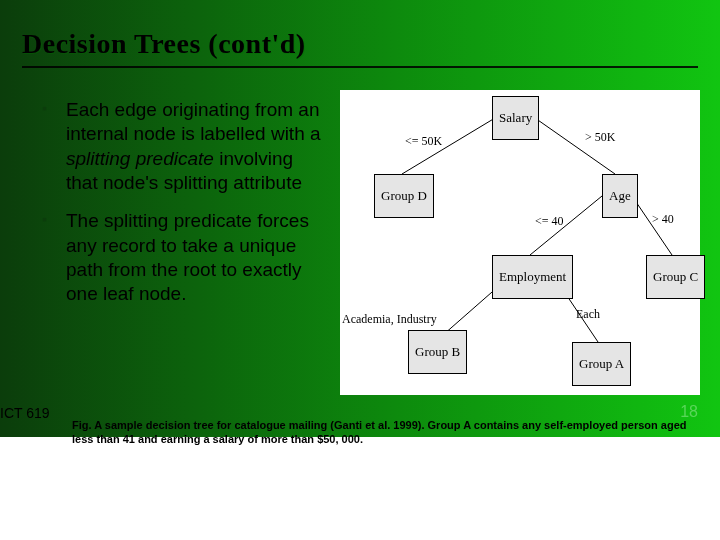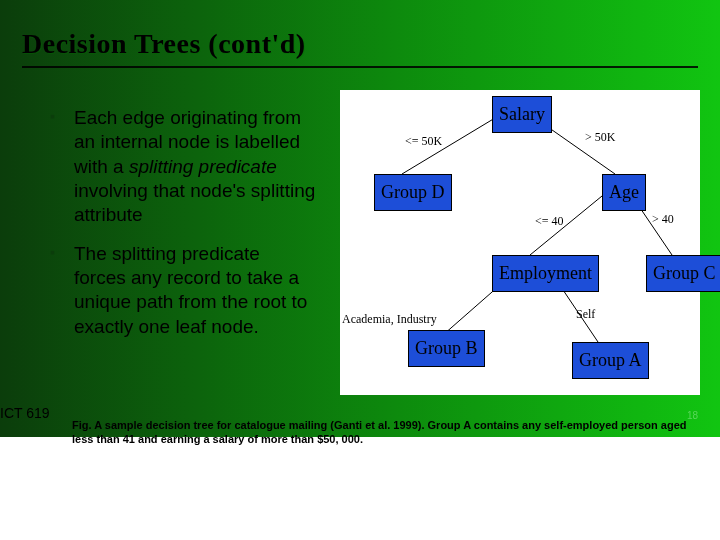--- a/index.html
+++ b/index.html
@@ -1,31 +1,31 @@
 <!DOCTYPE html>
 <html><head>
 <meta charset="utf-8">
 <style>
   html,body{margin:0;padding:0;width:720px;height:540px;overflow:hidden;font-family:Arial,Helvetica,sans-serif}
   .slide{width:720px;height:437px;background:linear-gradient(to right,#0b3d0b 0%,#0d8a0d 55%,#11c511 100%);position:relative;color:#000}
   .title{color:#000;font-weight:900;font-size:28px;padding:28px 0 0 22px;text-shadow:1px 1px 0 rgba(0,110,0,.35);letter-spacing:.5px;font-family:Georgia,'Times New Roman',serif}
   .title-rule{height:2px;background:#000;margin:6px 22px 0 22px;opacity:.85}
   .body{display:flex;padding:22px 12px 0 24px;gap:8px}
   .bullets{width:308px}
-  .bullets ul{list-style:none;margin:16px;padding:0}
+  .bullets ul{list-style:none;margin:8px;padding:0}
   .bullets li{position:relative;padding:0 0 14px 34px;font-size:19px;line-height:1.28;color:#000}
   .bullets li::before{content:"\25AA";position:absolute;left:10px;top:2px;color:#0b3d0b;font-size:14px}
   .italic{font-style:italic}
   .figure{width:360px;height:305px;background:#fff;position:relative;font-family:'Times New Roman',serif;color:#000}
   .figure *{position:absolute;box-sizing:border-box}
-  .node{border:1px solid #000;background:#1d4ed8;font-size:18px;text-align:center;padding:7px 6px;white-space:nowrap}
+  .node{border:1px solid #000;background:#e5e5e5;font-size:13px;text-align:center;padding:13px 6px;white-space:nowrap}
   .lbl{font-size:12px;white-space:nowrap}
   .caption{position:absolute;left:72px;right:30px;top:418px;font-size:11px;font-weight:700;line-height:1.3;color:#000}
   .footer-c{position:absolute;bottom:16px;left:0;right:0;text-align:left;font-size:14px;color:#000}
-  .footer-r{position:absolute;bottom:16px;right:22px;font-size:10px;color:#59d659}
+  .footer-r{position:absolute;bottom:16px;right:22px;font-size:16px;color:#59d659}
   svg.edges{left:0;top:0;width:360px;height:305px}
 </style>
 </head>
 <body>
 
 <div class="slide">
   <div class="title">Decision Trees (cont'd)</div>
   <div class="title-rule"></div>
 
   <div class="body">
@@ -57,21 +57,21 @@
       <div class="node" style="left:34px;top:84px">Group D</div>
       <div class="node" style="left:262px;top:84px">Age</div>
 
       <div class="lbl" style="left:195px;top:124px">&lt;= 40</div>
       <div class="lbl" style="left:312px;top:122px">&gt; 40</div>
 
       <div class="node" style="left:152px;top:165px">Employment</div>
       <div class="node" style="left:306px;top:165px">Group C</div>
 
       <div class="lbl" style="left:2px;top:222px">Academia, Industry</div>
-      <div class="lbl" style="left:236px;top:217px">Self</div>
+      <div class="lbl" style="left:236px;top:217px">Each</div>
 
       <div class="node" style="left:68px;top:240px">Group B</div>
       <div class="node" style="left:232px;top:252px">Group A</div>
     </div>
   </div>
 
   <div class="caption">Fig. A sample decision tree for catalogue mailing (Ganti et al. 1999). Group A contains any self-employed person aged less than 41 and earning a salary of more than $50, 000.</div>
   <div class="footer-c">ICT 619</div>
   <div class="footer-r">18</div>
 </div>

